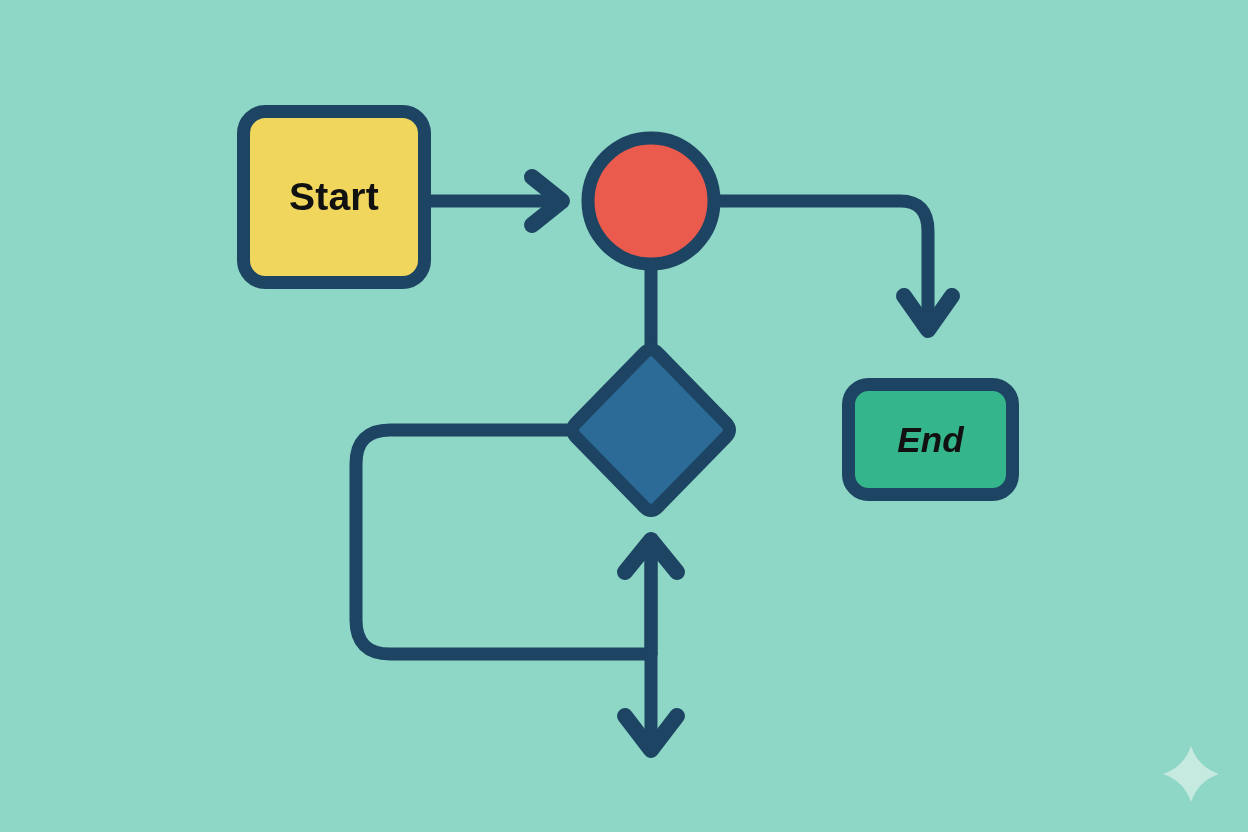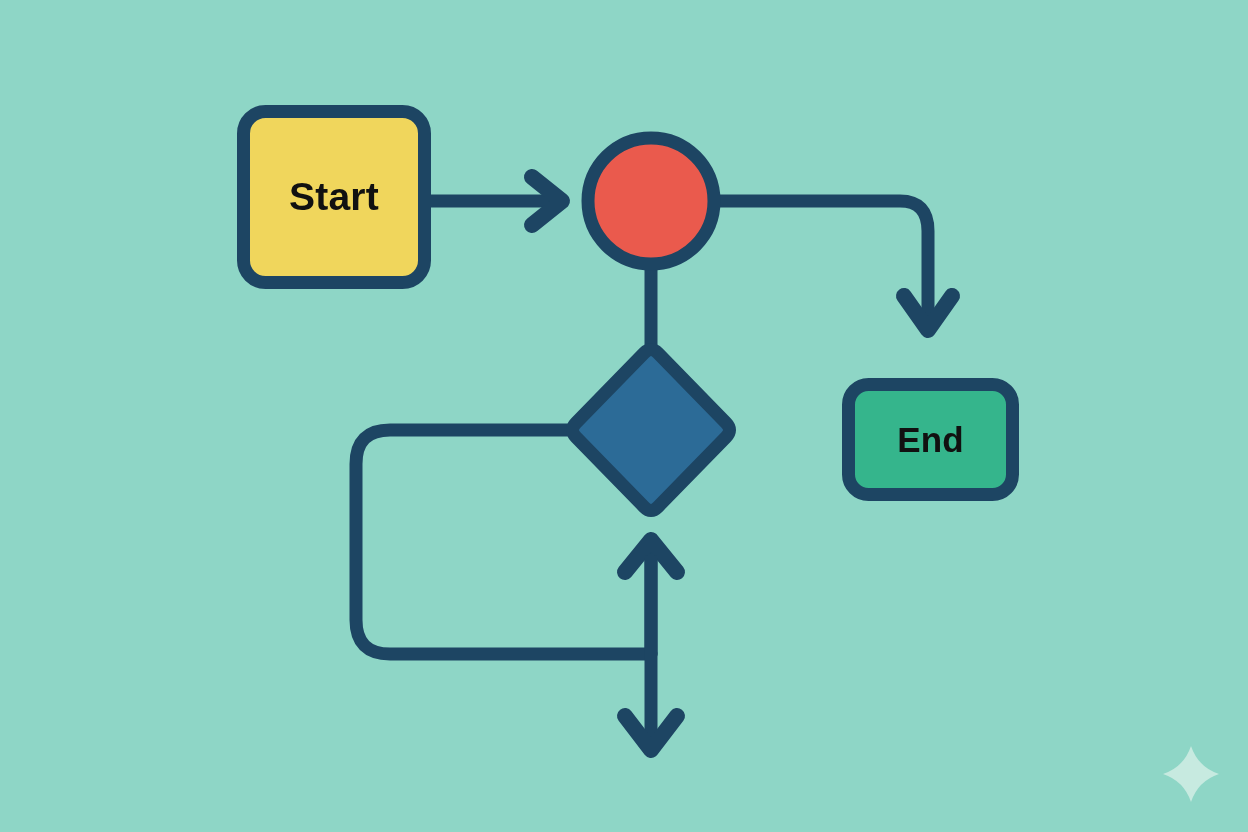--- a/index.html
+++ b/index.html
@@ -39,20 +39,21 @@
     width: 194px;
     height: 184px;
     font-size: 39px;
   }
   #end-label {
     left: 842px;
     top: 378px;
     width: 177px;
     height: 123px;
     font-size: 35px;
+    font-style: italic;
   }
 </style>
 </head>
 <body>
 
 <div id="canvas">
 
   <svg class="layer" viewBox="0 0 1248 832" xmlns="http://www.w3.org/2000/svg">
 
     <rect id="bg-rect" x="0" y="0" width="1248" height="832" fill="#8ed6c6"></rect>

